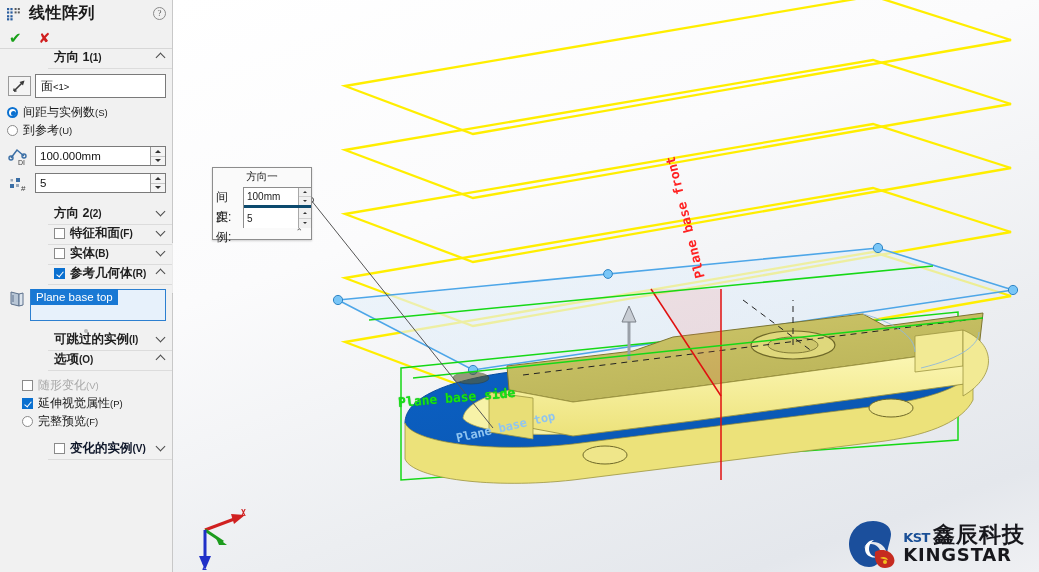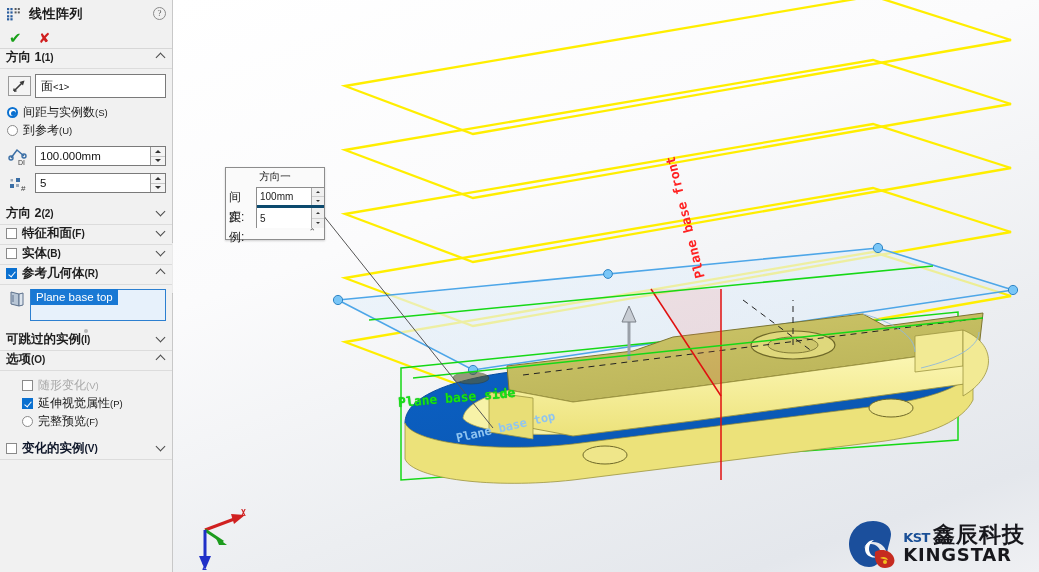--- a/index.html
+++ b/index.html
@@ -20,21 +20,21 @@
     font-size: 11.5px; color: #1b1b1b;
     overflow: hidden;
   }
   .pm-title {
     display: flex; align-items: center;
     height: 27px; padding: 0 6px 0 7px;
     background: #f1f1f1;
   }
   .pm-title-icon { width: 15px; height: 14px; position: relative; margin-right: 7px; flex: none; }
   .pm-title-text {
-    font-size: 13px; font-weight: bold; color: #1b1b1b;
+    font-size: 16px; font-weight: bold; color: #1b1b1b;
     letter-spacing: .5px; flex: 1;
   }
   .help-icon {
     width: 13px; height: 13px; border-radius: 50%;
     border: 1px solid #8a8a8a; color: #5a5a5a;
     font-size: 9px; line-height: 11px; text-align: center;
     flex: none; font-family: "Liberation Serif", serif;
   }
   .pm-actions {
     display: flex; align-items: center; gap: 17px;
@@ -42,20 +42,21 @@
     border-bottom: 1px solid #d7d7d7;
   }
   .act-ok { color: #18a018; font-size: 15px; font-weight: bold; line-height: 1; }
   .act-cancel { color: #d01f1f; font-size: 14px; font-weight: bold; line-height: 1; }
 
   .sec-head {
     display: flex; align-items: center;
     height: 20px; padding: 0 6px 3px 6px;
     border-bottom: 1px solid #dcdcdc;
     background: #f1f1f1;
+    margin-left: 48px;
   }
   .sec-head .lbl { flex: 1; font-size: 12.5px; font-weight: bold; color: #1e1e1e; }
   .sec-head .lbl .sub { font-size: 10px; font-weight: bold; }
   .chev {
     width: 10px; height: 10px; position: relative; flex: none; margin-left: 4px;
   }
   .chev::before {
     content: ""; position: absolute; left: 1px; top: 2px;
     width: 6px; height: 6px;
     border-left: 1.3px solid #4a4a4a; border-bottom: 1.3px solid #4a4a4a;
@@ -153,21 +154,21 @@
   #viewport {
     position: absolute; left: 173px; top: 0;
     width: 866px; height: 572px;
     background: linear-gradient(160deg, #ffffff 0%, #fbfbfc 35%, #eceef1 68%, #e4e7ec 88%, #eff0f3 100%);
     overflow: hidden;
   }
   #scene { position: absolute; inset: 0; }
 
   
   .mini-dialog {
-    position: absolute; left: 52px; top: 167px;
+    position: absolute; left: 39px; top: 167px;
     width: 100px;
     background: #fafafa; border: 1px solid #8d8d8d;
     font-size: 10.5px; color: #1a1a1a;
     box-shadow: 0 1px 2px rgba(0,0,0,.18);
     z-index: 30;
   }
   .mini-title { text-align: center; padding: 2px 0 3px; font-size: 10.5px; }
   .mini-grid { display: flex; }
   .mini-labels { width: 30px; padding-left: 3px; }
   .mini-labels div { height: 20px; line-height: 20px; font-size: 12px; }

